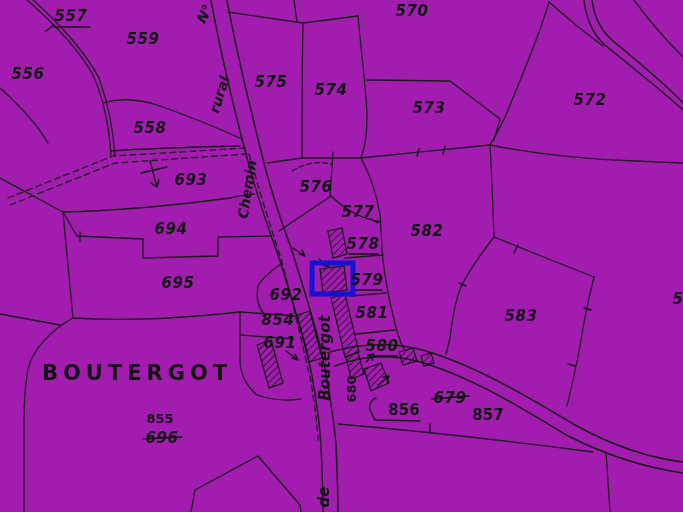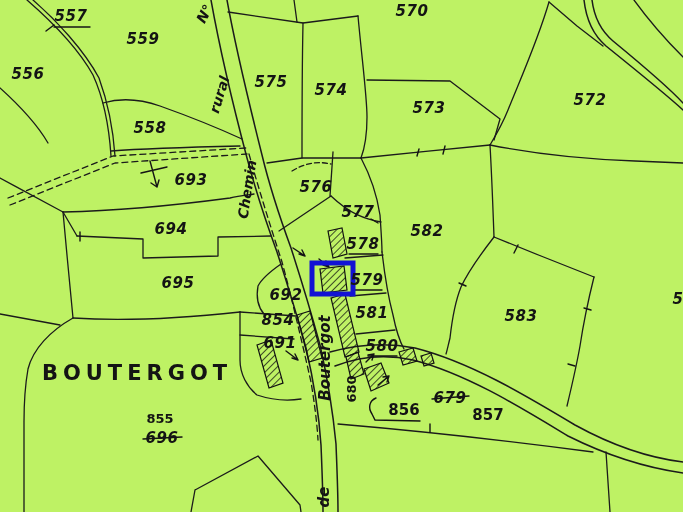--- a/index.html
+++ b/index.html
@@ -1,16 +1,16 @@
 <!DOCTYPE html>
 <html><head>
 <meta charset="utf-8">
 <style>
   html,body{margin:0;padding:0;background:#ffffff;}
-  .stage{position:relative;width:683px;height:512px;background:#bef264;overflow:hidden;
+  .stage{position:relative;width:683px;height:512px;background:#a21caf;overflow:hidden;
          font-family:"DejaVu Sans",sans-serif;}
   svg{display:block}
   .ln{fill:none;stroke:#1b1b1b;stroke-width:1.3;stroke-linecap:round;stroke-linejoin:round;}
   .road{stroke-width:1.5;}
   .dash{stroke-dasharray:6 4;}
   .dash2{stroke-dasharray:5 3;}
   .bld{fill:url(#hatch);stroke:#111;stroke-width:1.2;}
   .thin{stroke-width:1;}
   text{fill:#141414;}
   .pnum{font-size:15px;font-style:italic;font-weight:600;letter-spacing:0.5px;}

